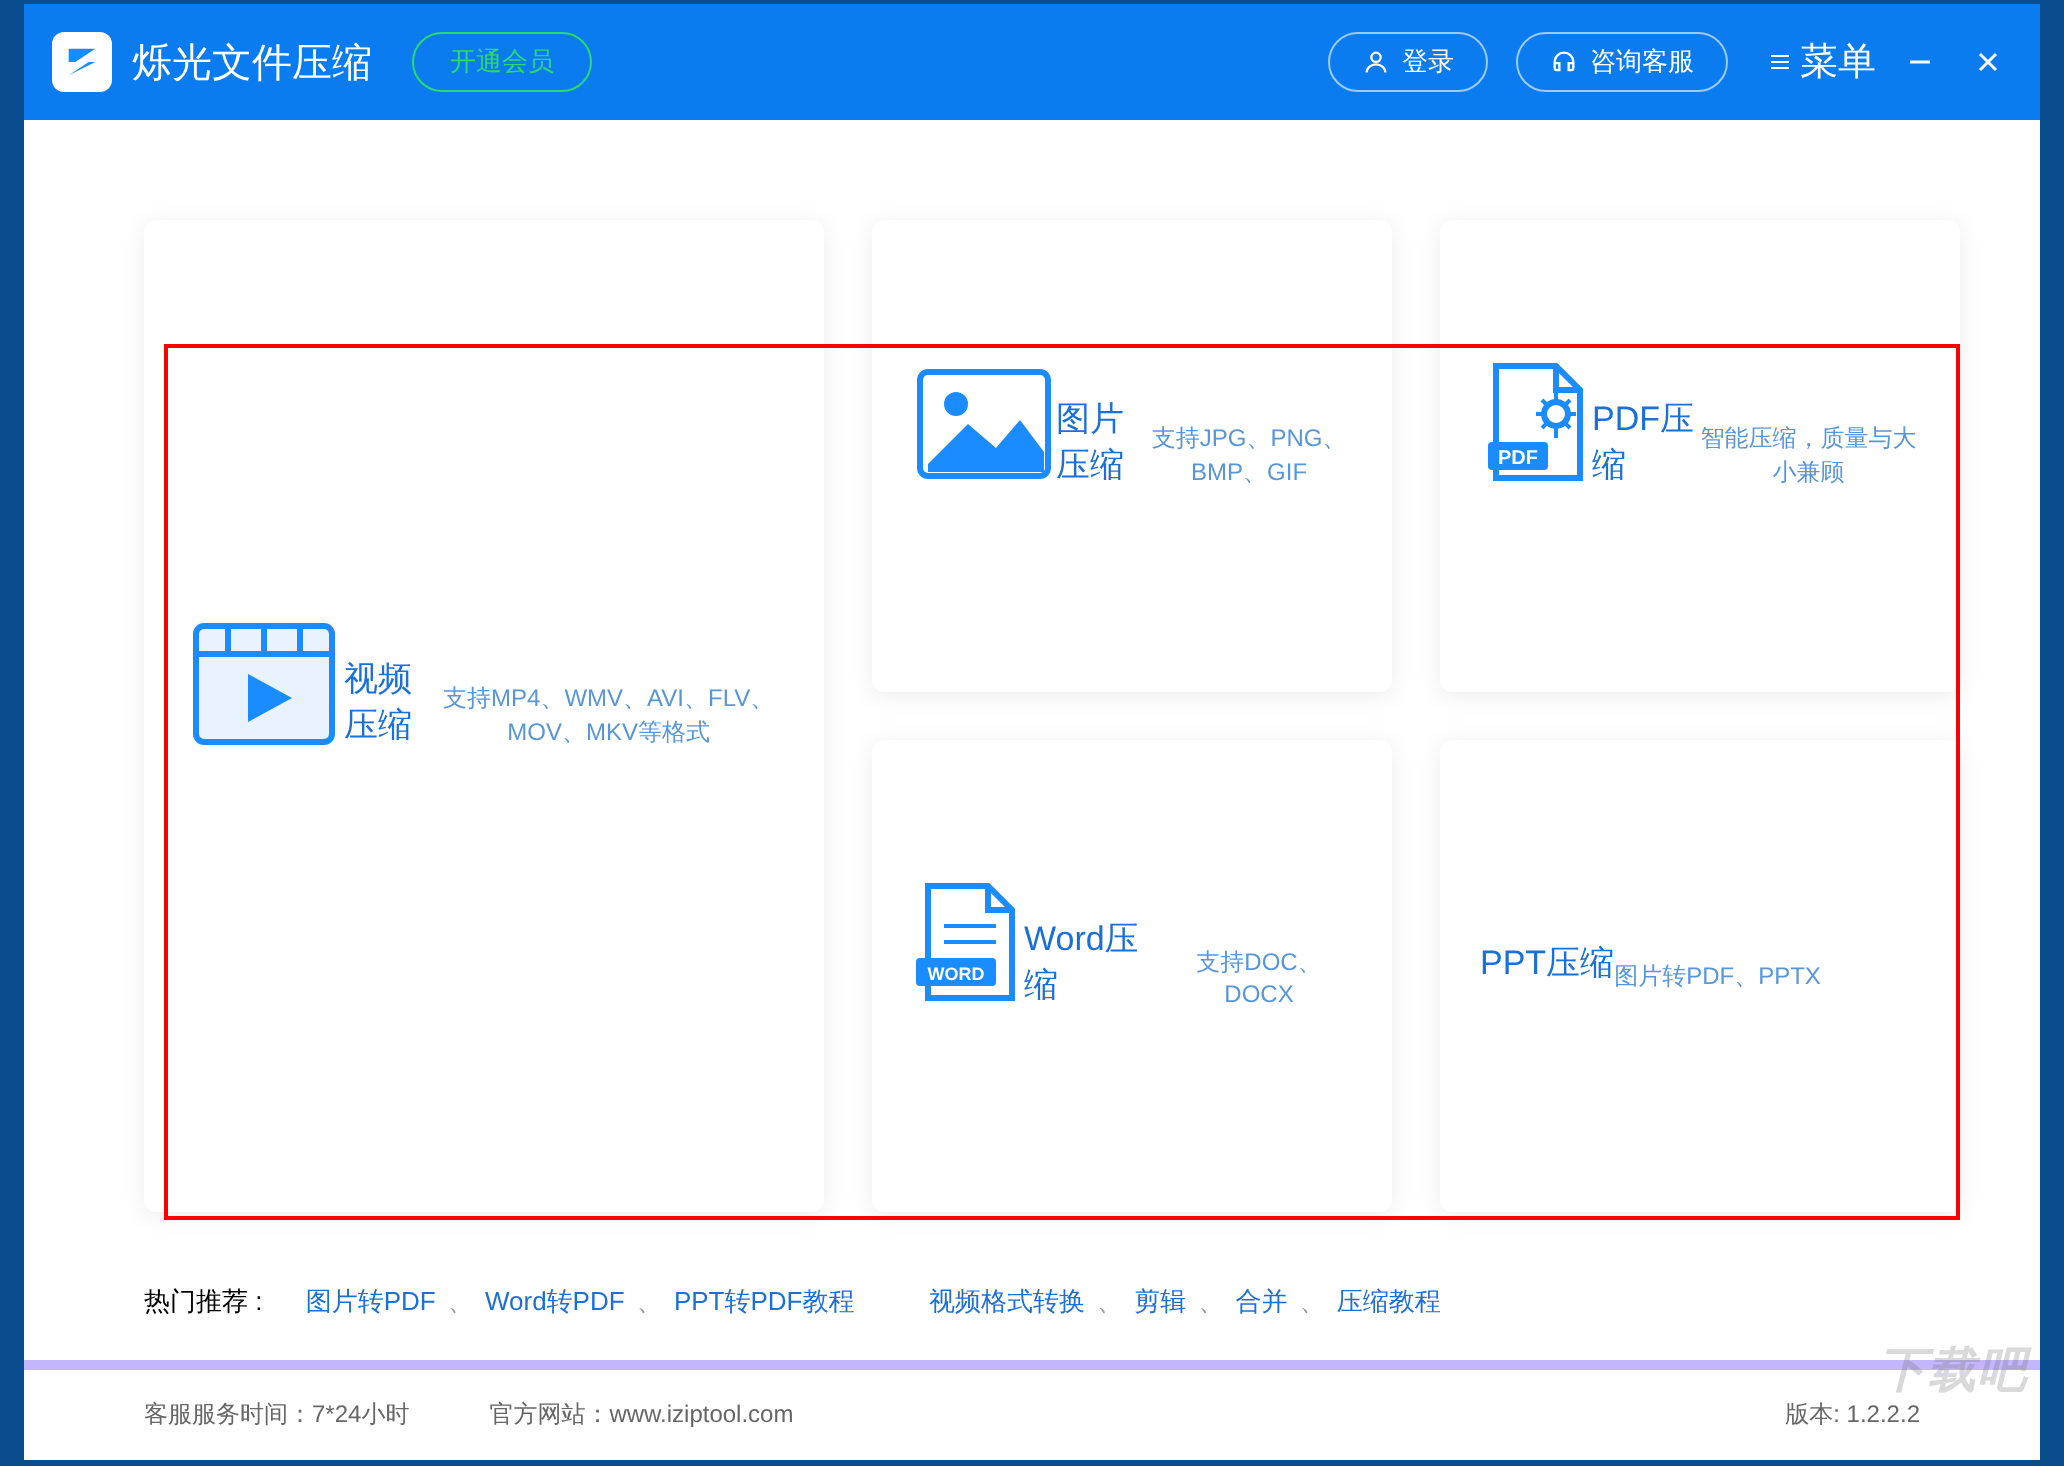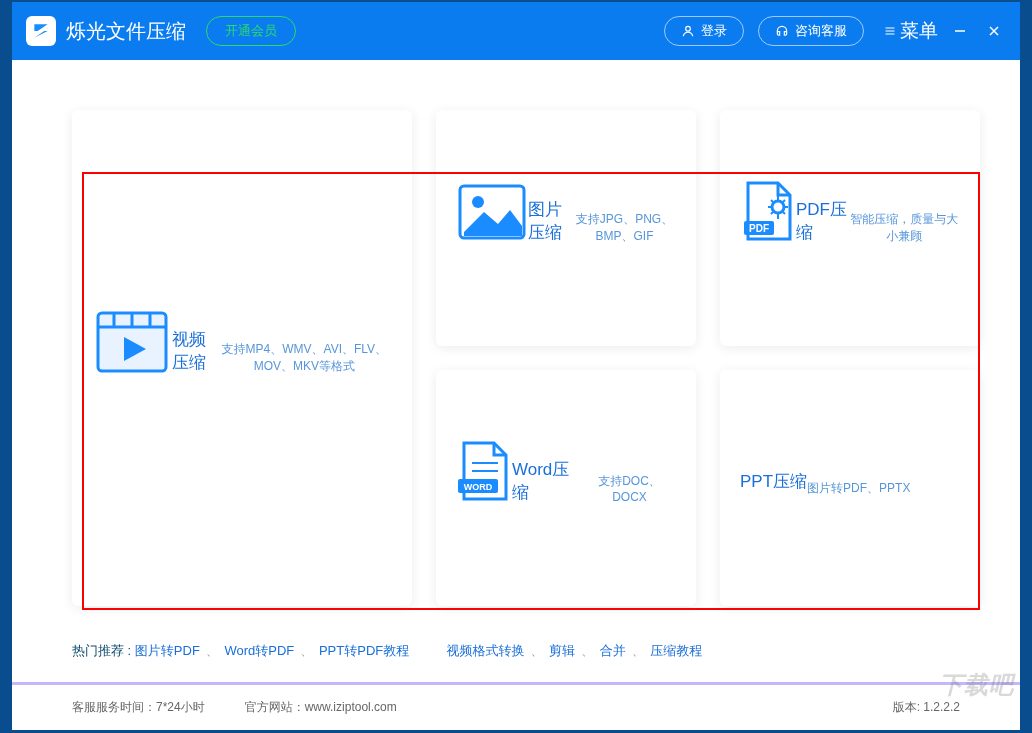--- a/index.html
+++ b/index.html
@@ -114,25 +114,25 @@
   top: 172px;
   width: 898px;
   height: 438px;
 }
 .recommend {
   margin-top: 36px;
   font-size: 13px;
   color: #555;
 }
 .recommend a { color: #1a6fd9; text-decoration: none; margin-right: 4px; }
-.recommend .label { color: #0c4a6e; }
+.recommend .label { color: #000000; margin-right: 18px; }
 .recommend .sep { color: #999; margin: 0 2px; }
 .recommend .gap { display: inline-block; width: 26px; }
 .footer {
-  border-top: 3px solid #c4b5fd;
+  border-top: 5px solid #c4b5fd;
   padding: 14px 60px;
   font-size: 12px;
   color: #666;
   display: flex;
 }
 .footer-left { display: flex; gap: 40px; }
 .footer-right { margin-left: auto; }
 .watermark {
   position: absolute;
   right: 18px;

